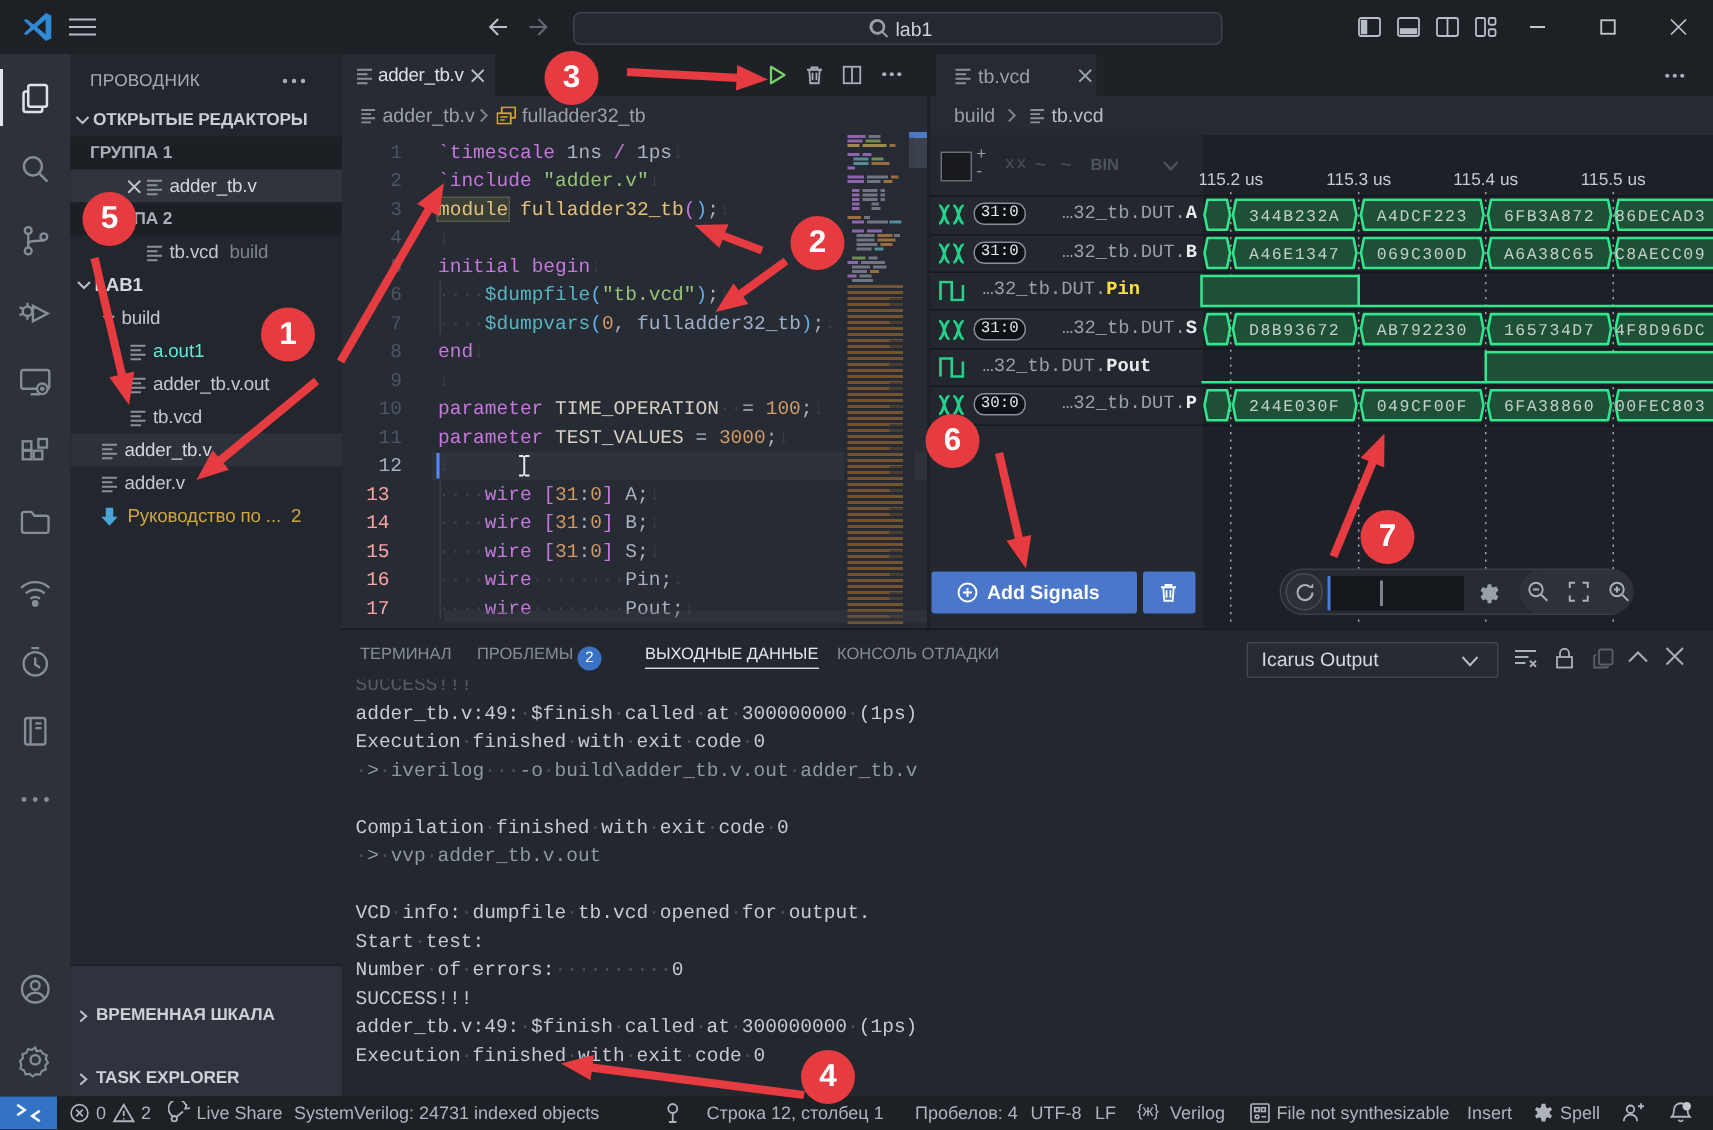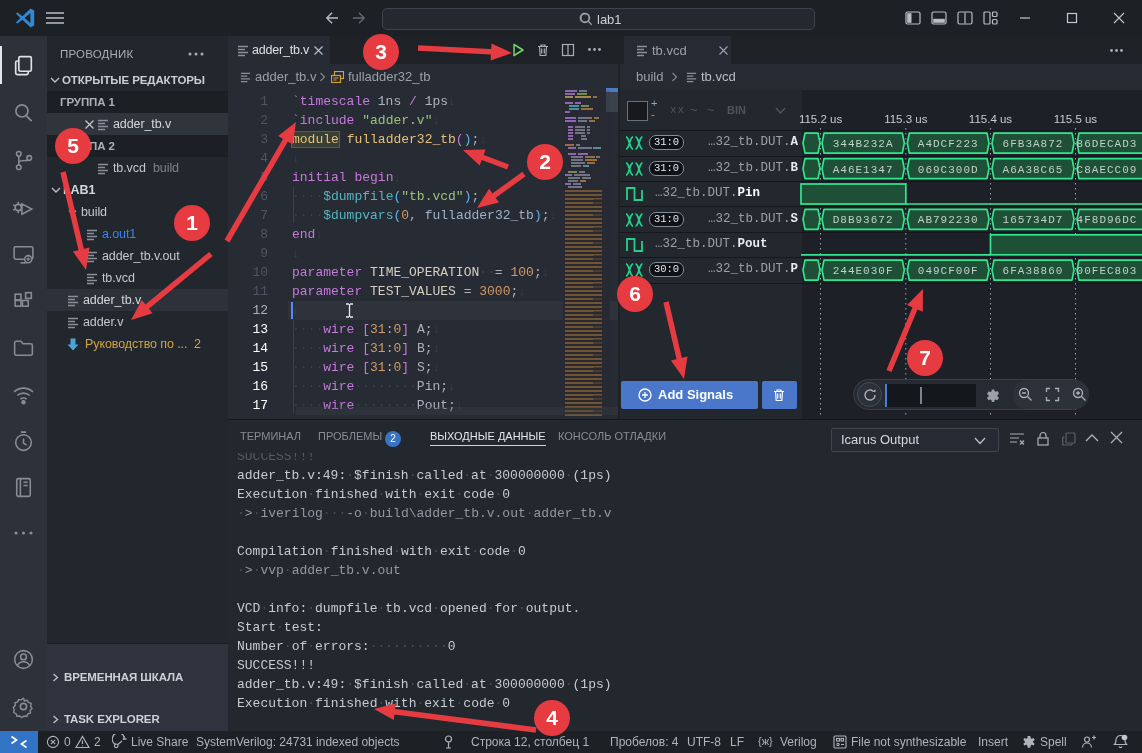--- a/index.html
+++ b/index.html
@@ -239,21 +239,21 @@
         <path d="M1 2l4 4 4-4" fill="none" stroke="#b9bfc7" stroke-width="1.4"></path>
       </svg>
     <span style="position:absolute; left:16px;">LAB1</span>
   </div>
   <div class="srow" style="top:165px; color:#c3c8cf;">
     <svg class="abs" style="left:21px; top:8px;" width="9" height="7" viewBox="0 0 9 7">
         <path d="M1 1.5l3.5 4 3.5-4" fill="none" stroke="#9aa0a8" stroke-width="1.3"></path>
       </svg>
     <span style="position:absolute; left:34px;">build</span>
   </div>
-  <div class="srow" style="top:187px; color:#3b82f6;">
+  <div class="srow" style="top:187px; color:#5eead4;">
     <svg class="abs" style="left:39px; top:5px;" width="12" height="13" viewBox="0 0 12 13">
         <g stroke="#8a9099" stroke-width="1.3">
           <path d="M1 2.5h10M1 5.5h7M1 8.5h10M1 11.5h7"></path>
         </g>
       </svg>
     <span style="position:absolute; left:55px;">a.out1</span>
   </div>
   <div class="srow" style="top:209px; color:#c3c8cf;">
     <svg class="abs" style="left:39px; top:5px;" width="12" height="13" viewBox="0 0 12 13">
         <g stroke="#8a9099" stroke-width="1.3">
@@ -373,21 +373,21 @@
   3
   4
   5
   6
   7
   8
   9
  10
  11</div>
     <div class="abs" style="left:0; top:211px; width:40px; text-align:right; color:#a9b1c0; white-space:pre;"> 12</div>
-    <div class="abs" style="left:0; top:230px; width:40px; text-align:right; color:#ffffff; white-space:pre;"> 13
+    <div class="abs" style="left:0; top:230px; width:40px; text-align:center; color:#fca5a5; white-space:pre;"> 13
  14
  15
  16
  17</div>
 
     <div class="abs" style="left:64px; top:2px; white-space:pre; color:#abb2bf;" id="code"><span class="k">`timescale</span> 1ns <span class="k">/</span> 1ps<span class="e">↓</span>
 <span class="k">`include</span> <span class="s">"adder.v"</span><span class="e">↓</span>
 <span class="y" style="outline:1px solid #555c50; background:#3a3f35;">module</span> <span class="y">fulladder32_tb</span><span class="k">(</span><span class="b">)</span>;<span class="e">↓</span>
 <span class="e">↓</span>
 <span class="k">initial</span> <span class="k">begin</span><span class="e">↓</span>
@@ -547,21 +547,21 @@
         <path d="M1 1 C4.5 1 4.5 13 8 13 M8 1 C4.5 1 4.5 13 1 13"></path>
         <path d="M10.5 1 C14 1 14 13 17.5 13 M17.5 1 C14 1 14 13 10.5 13"></path>
       </g>
     </svg>
     <div class="abs mono" style="left:29px; top:124.8px; width:35px; height:15px; background:#0e1115; border:1px solid #878d95; border-radius:7px; color:#e3e6ea; font-size:10.5px; text-align:center; line-height:13px;">31:0</div>
     <div class="abs mono" style="left:88px; top:124.8px; font-size:12.5px; color:#9aa0a8; white-space:pre;">…32_tb.DUT.<span style="color:#e8eaee; font-weight:bold;">B</span></div>
     <div class="abs" style="left:0; top:145.0px; width:522px; height:1px; background:#14171b;"></div>
     <svg class="abs" style="left:6px; top:151.2px;" width="17" height="14" viewBox="0 0 17 14">
       <path d="M1 13 V1 H8.5 V13 H16 V3" fill="none" stroke="#23d18b" stroke-width="1.8"></path>
     </svg>
-    <div class="abs mono" style="left:35px; top:150.2px; font-size:12.5px; color:#9aa0a8; white-space:pre;">…32_tb.DUT.<span style="color:#ffffff; font-weight:bold;">Pin</span></div>
+    <div class="abs mono" style="left:35px; top:150.2px; font-size:12.5px; color:#9aa0a8; white-space:pre;">…32_tb.DUT.<span style="color:#fde047; font-weight:bold;">Pin</span></div>
     <div class="abs" style="left:0; top:170.4px; width:522px; height:1px; background:#14171b;"></div>
     <svg class="abs" style="left:5px; top:176.6px;" width="19" height="14" viewBox="0 0 19 14">
       <g fill="none" stroke="#23d18b" stroke-width="1.8">
         <path d="M1 1 C4.5 1 4.5 13 8 13 M8 1 C4.5 1 4.5 13 1 13"></path>
         <path d="M10.5 1 C14 1 14 13 17.5 13 M17.5 1 C14 1 14 13 10.5 13"></path>
       </g>
     </svg>
     <div class="abs mono" style="left:29px; top:175.6px; width:35px; height:15px; background:#0e1115; border:1px solid #878d95; border-radius:7px; color:#e3e6ea; font-size:10.5px; text-align:center; line-height:13px;">31:0</div>
     <div class="abs mono" style="left:88px; top:175.6px; font-size:12.5px; color:#9aa0a8; white-space:pre;">…32_tb.DUT.<span style="color:#e8eaee; font-weight:bold;">S</span></div>
     <div class="abs" style="left:0; top:195.8px; width:522px; height:1px; background:#14171b;"></div>

